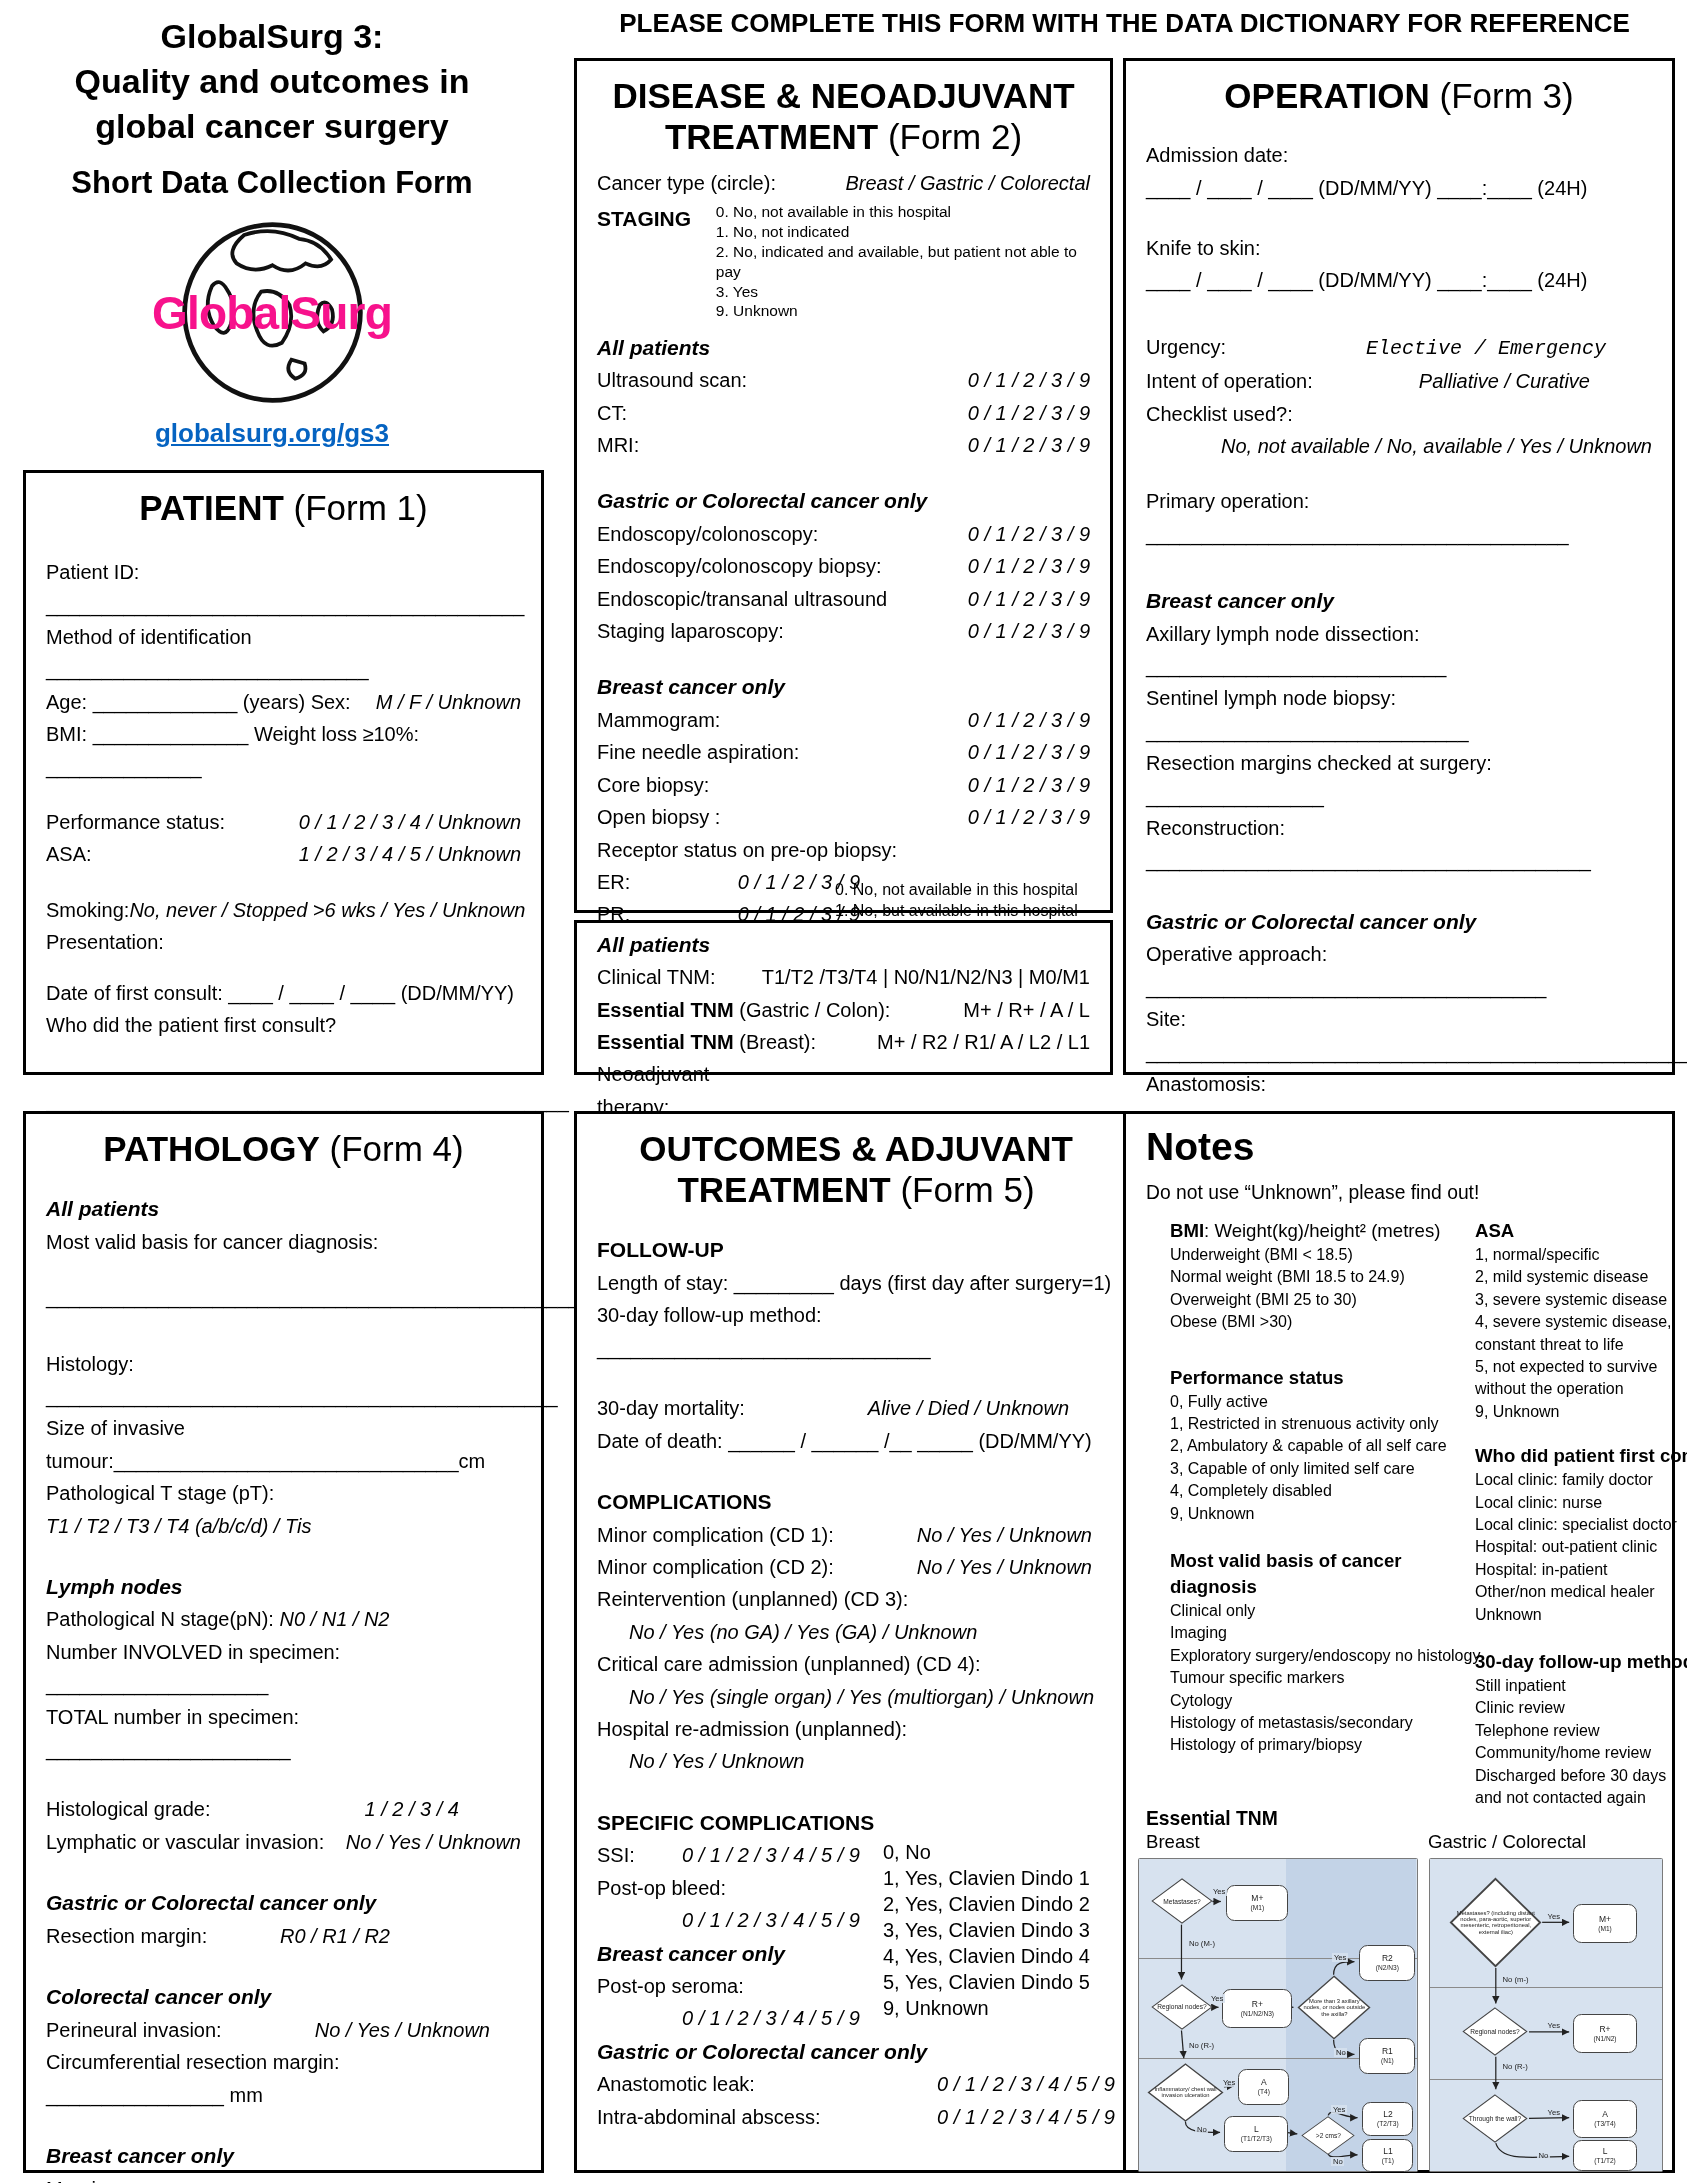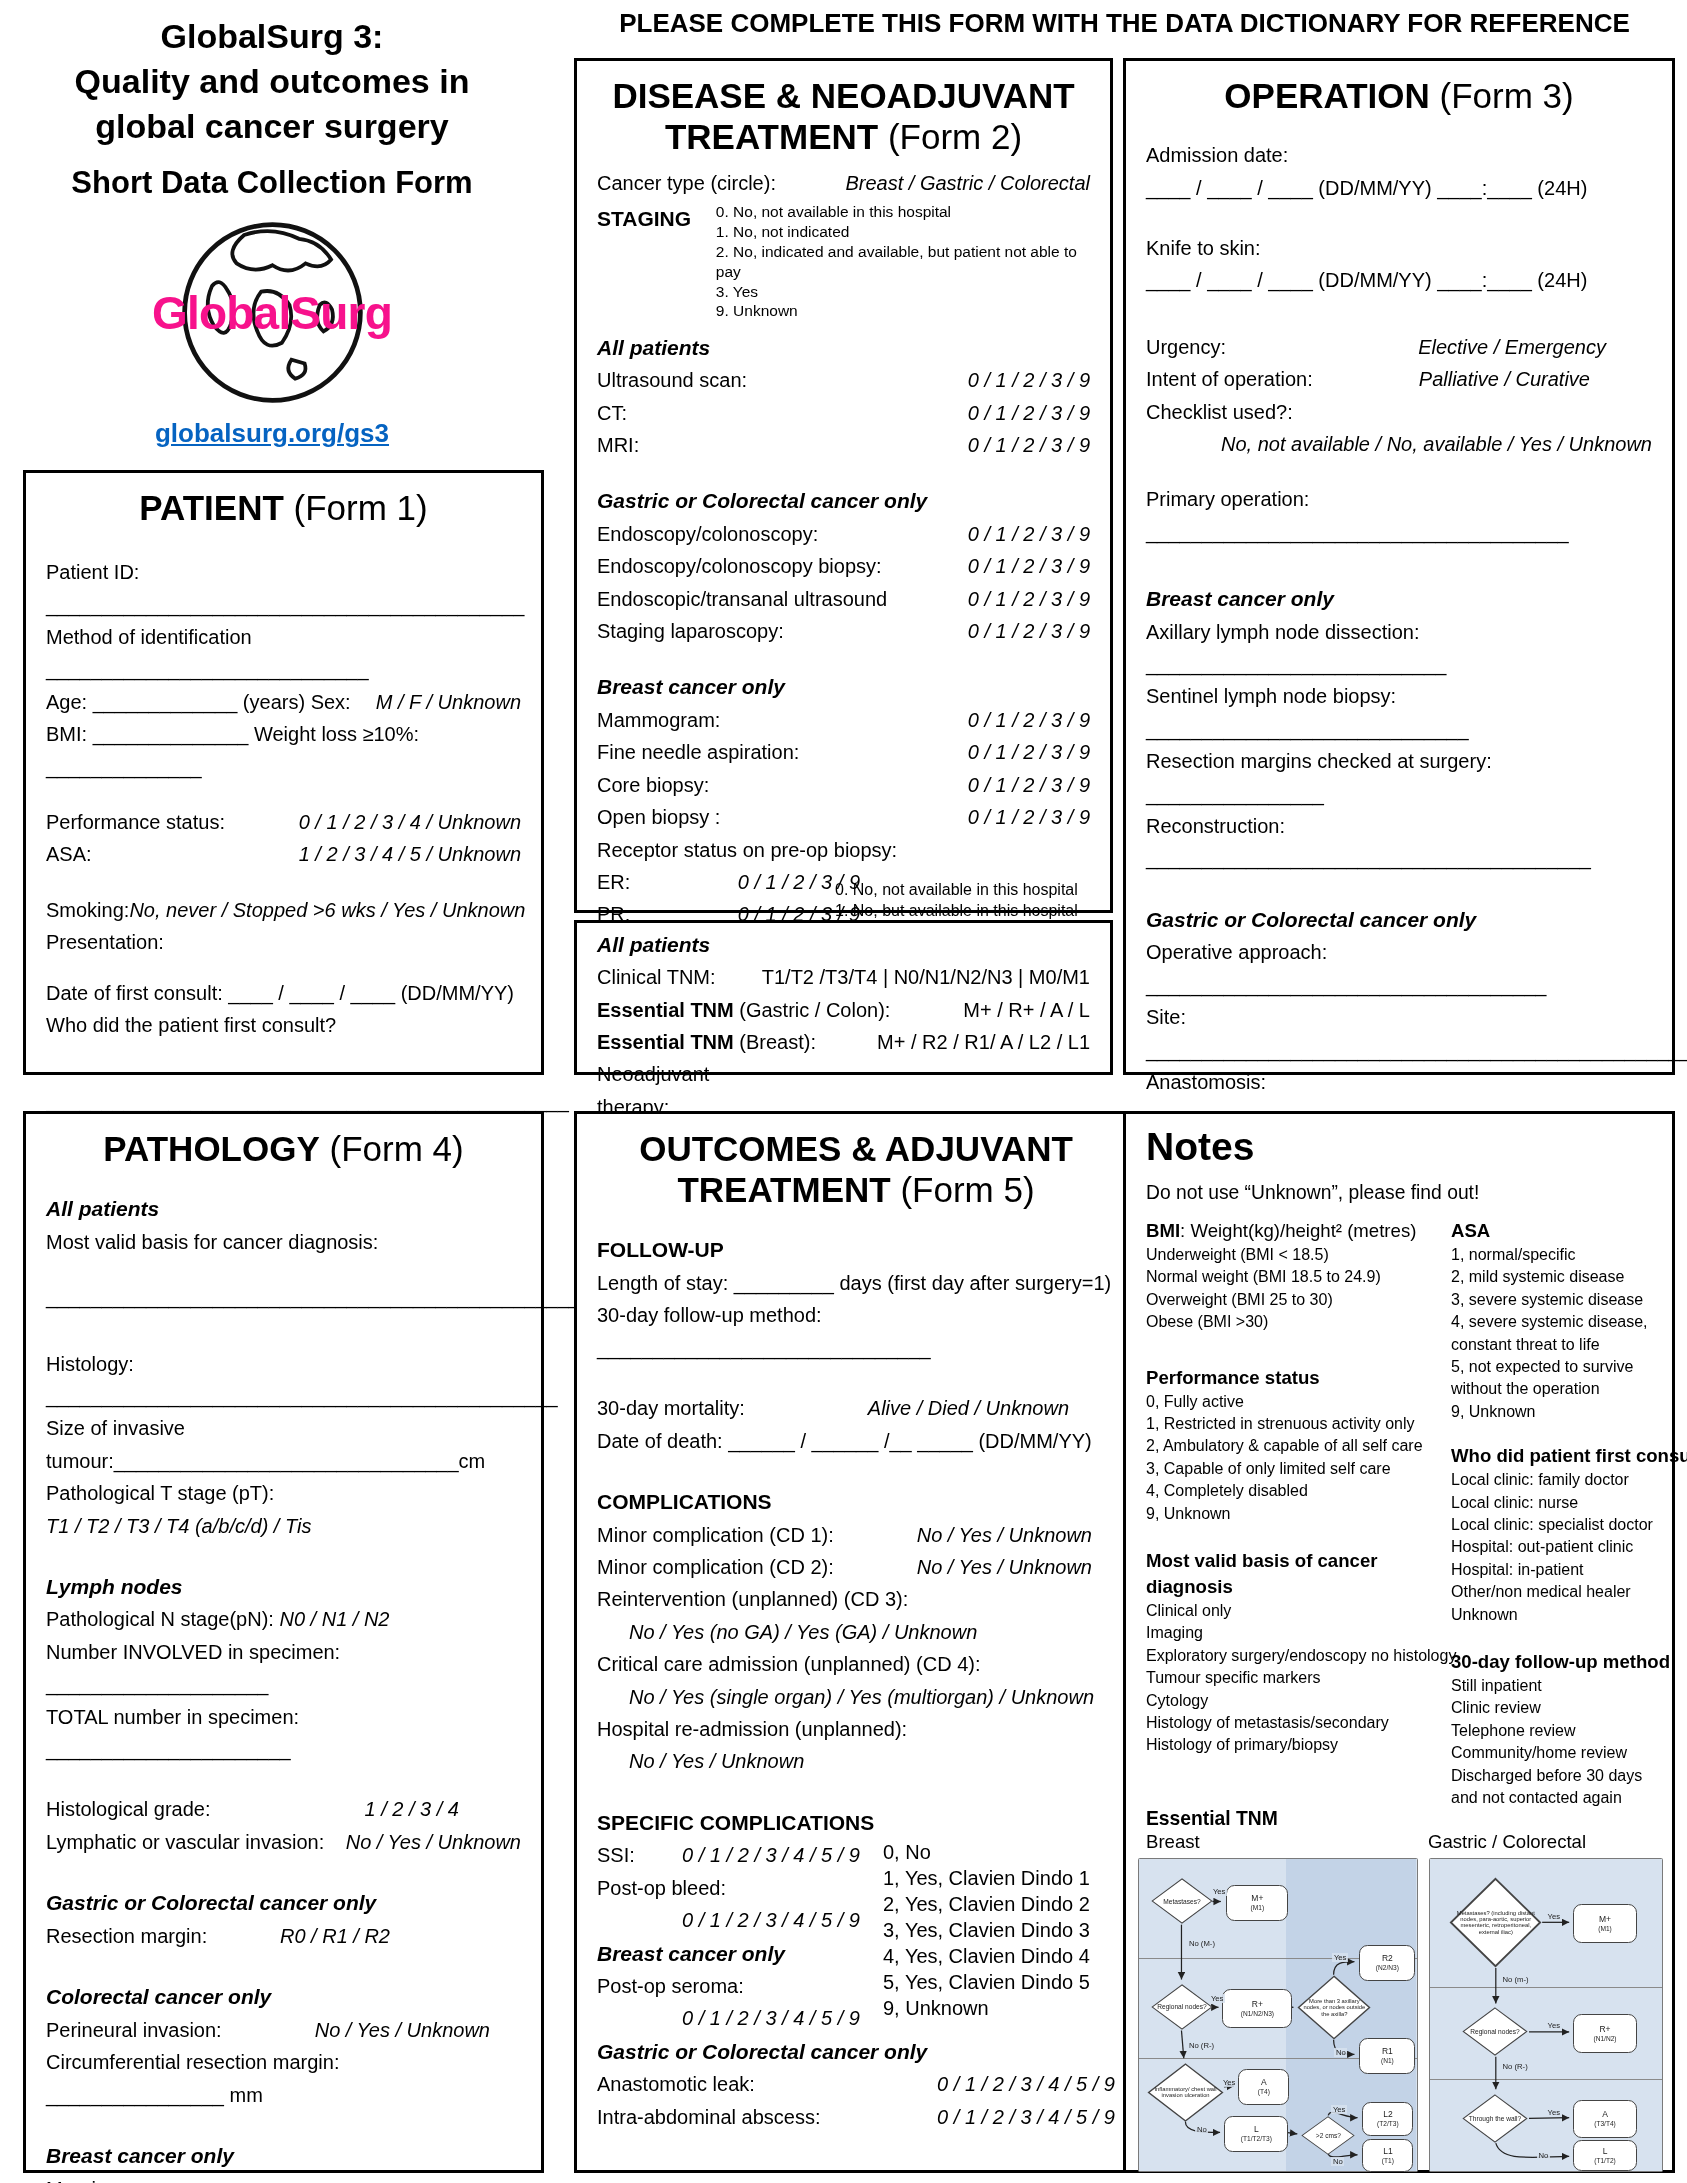--- a/index.html
+++ b/index.html
@@ -31,21 +31,21 @@
   .hdr{font-weight:bold;font-size:21px;line-height:1.6;}
   .sm{font-size:15.5px;line-height:1.28;}
   .ind{padding-left:45px;}
   .g36{margin-top:28px;} .g30{margin-top:23px;} .g24{margin-top:18.6px;} .g44{margin-top:34px;} .g12{margin-top:9.3px;}
   .rel{position:relative;}
   .leg{position:absolute;right:0;width:255px;font-size:16px;line-height:1.3;}
   .half{width:263px;}
   
   #bx-notes .nhdr{font-weight:bold;font-size:18.6px;line-height:1.4;}
   .ni{font-size:16px;line-height:1.4;white-space:pre-line;}
-  .ncol{position:absolute;}
+  .ncol{position:absolute;margin-left:24px;}
   
   .fc{position:absolute;background:#d7e2ef;border:1.5px solid #7a7a7a;border-radius:1.5px;}
   .fc-shade{position:absolute;top:0;bottom:0;background:#c3d3e7;}
   .fc-sec{position:absolute;left:0;right:0;border-top:1.2px solid #8a8a8a;}
   .fc svg.lines{position:absolute;left:0;top:0;}
   .dia{position:absolute;}
   .dia svg{position:absolute;left:0;top:0;width:100%;height:100%;}
   .dtxt{position:absolute;left:8%;top:14%;width:84%;height:72%;display:flex;
         align-items:center;justify-content:center;text-align:center;
         font-size:6.6px;line-height:1.1;color:#222;}
@@ -227,21 +227,21 @@
 
   <div class="bx" id="bx-f3" style="left:1123px;top:58px;width:552px;height:1017px;">
     <div class="pad">
       <div class="ftitle"><span class="b">OPERATION</span><span> (Form 3)</span></div>
       <div class="ln g30">Admission date:</div>
       <div class="ln">____ / ____ / ____ (DD/MM/YY) ____:____ (24H)</div>
       <div class="ln g36">Knife to skin:</div>
       <div class="ln">____ / ____ / ____ (DD/MM/YY) ____:____ (24H)</div>
       <div class="r g44">
           <span>Urgency:</span>
-          <span class="opt" style="padding-right:46px;">Elective   /   Emergency</span>
+          <span class="opt" style="padding-right:46px;font-family:Liberation Mono, monospace;">Elective   /   Emergency</span>
         </div>
       <div class="r">
           <span>Intent of operation:</span>
           <span class="opt" style="padding-right:62px;">Palliative  /  Curative</span>
         </div>
       <div class="ln">Checklist used?:</div>
       <div class="ln opt" style="text-align:right;">No, not available / No, available / Yes / Unknown</div>
       <div class="ln g30">Primary operation: ______________________________________</div>
       <div class="sec g44">Breast cancer only</div>
       <div class="ln">Axillary lymph node dissection: ___________________________</div>

